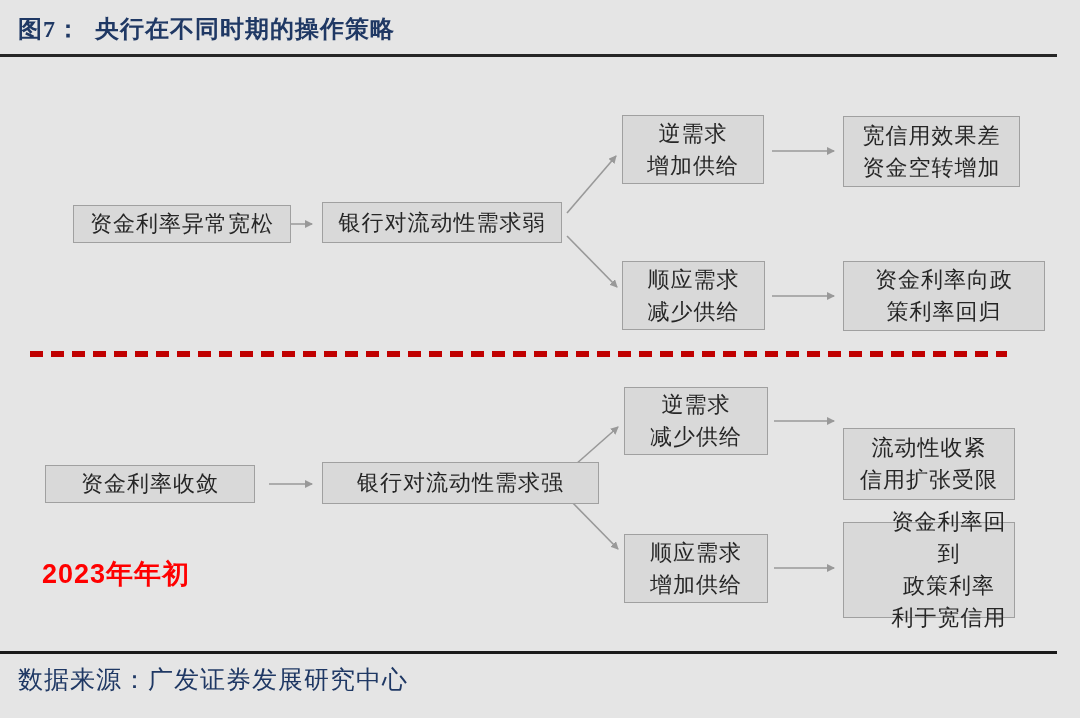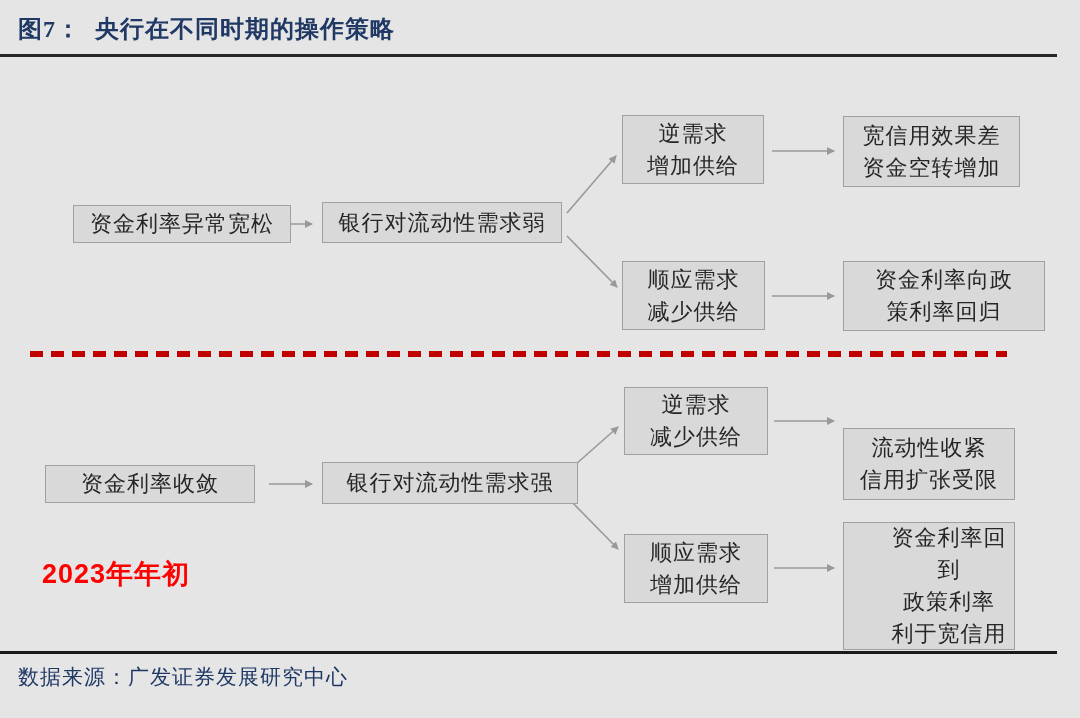--- a/index.html
+++ b/index.html
@@ -30,21 +30,21 @@
   }
   .bottom-rule {
     position: absolute;
     left: 0; top: 651px;
     width: 1057px; height: 3px;
     background: #1a1a1a;
   }
   .source-text {
     position: absolute;
     left: 18px; top: 663px;
-    font-size: 21px;
+    font-size: 25px;
     color: #1f3864;
     letter-spacing: 1px;
   }
   .period-label {
     position: absolute;
     font-family: "Liberation Sans", "DejaVu Sans", sans-serif;
     font-size: 27px;
     font-weight: bold;
     color: #ff0000;
     letter-spacing: 1px;
@@ -67,25 +67,25 @@
   }
   
   .n-a1 { left: 45px;  top: 205px; width: 218px; height: 38px; margin-left: 28px; }
   .n-b1 { left: 322px; top: 202px; width: 240px; height: 41px; }
   .n-c1 { left: 622px; top: 115px; width: 142px; height: 69px; }
   .n-e1 { left: 843px; top: 116px; width: 177px; height: 71px; text-align: right; }
   .n-d1 { left: 622px; top: 261px; width: 143px; height: 69px; }
   .n-f1 { left: 843px; top: 261px; width: 202px; height: 70px; }
   
   .n-a2 { left: 45px;  top: 465px; width: 210px; height: 38px; }
-  .n-b2 { left: 322px; top: 462px; width: 256px; height: 42px; }
+  .n-b2 { left: 322px; top: 462px; width: 277px; height: 42px; }
   .n-c2 { left: 624px; top: 387px; width: 144px; height: 68px; }
   .n-e2 { left: 843px; top: 385px; width: 172px; height: 72px; margin-top: 43px; }
   .n-d2 { left: 624px; top: 534px; width: 144px; height: 69px; }
-  .n-f2 { left: 843px; top: 522px; width: 172px; height: 128px; padding-left: 40px; }
+  .n-f2 { left: 843px; top: 522px; width: 172px; height: 96px; padding-left: 40px; }
   .divider-dashed {
     position: absolute;
     left: 30px; top: 351px;
     width: 977px; height: 6px;
     background: repeating-linear-gradient(90deg,
       #c00000 0px, #c00000 13px,
       transparent 13px, transparent 21px);
   }
   .connector-layer {
     position: absolute;

